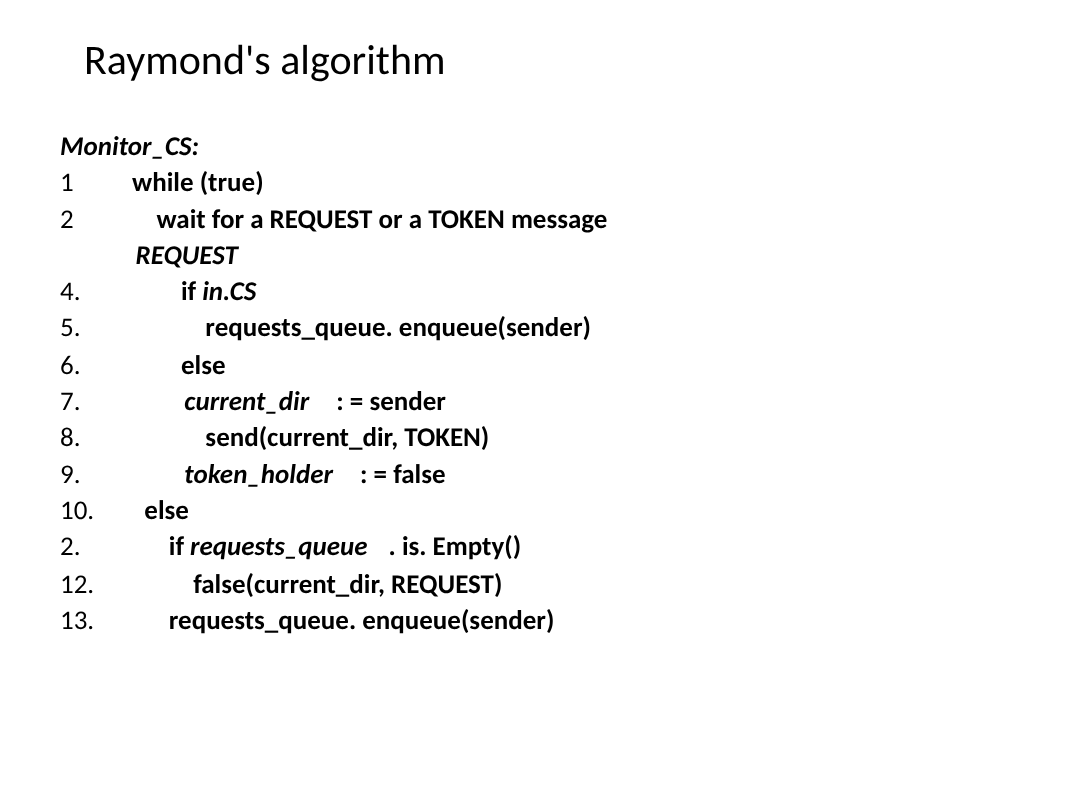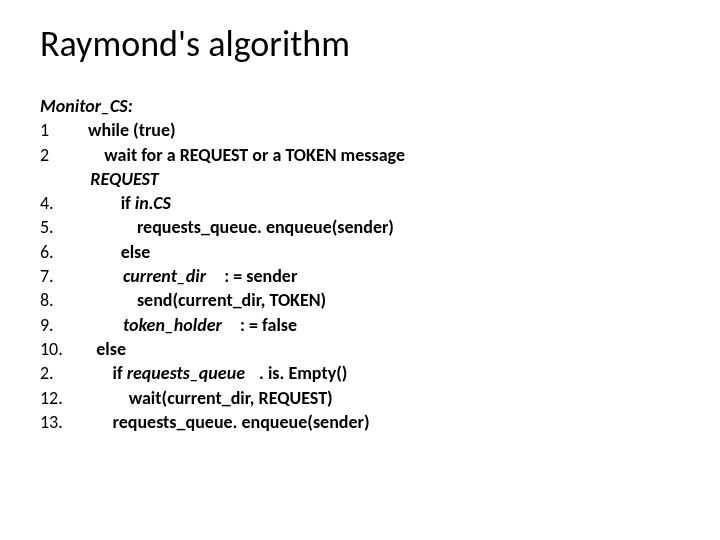--- a/index.html
+++ b/index.html
@@ -9,24 +9,24 @@
     height: 540px;
     background: #fff;
     font-family: Calibri, "Segoe UI", Arial, sans-serif;
     color: #000;
   }
   .slide {
     box-sizing: border-box;
     padding: 22px 40px 0 40px;
   }
   .title {
-    font-size: 36px;
+    font-size: 28px;
     font-weight: 400;
     letter-spacing: 0px;
-    margin: 0 0 28px 0;
+    margin: 0 0 28px 16px;
   }
   .code {
     font-size: 18px;
     line-height: 1.35;
   }
   .line {
     white-space: pre;
   }
   .b  { font-weight: bold; margin-left: 14px; }
   .bi { font-weight: bold; font-style: italic; }
@@ -58,18 +58,18 @@
     <div class="line"><span class="num">7.</span>             <span class="bi">current_dir</span><span class="b"> : = sender</span></div>
 
     <div class="line"><span class="num">8.</span>             <span class="b">send(current_dir, TOKEN)</span></div>
 
     <div class="line"><span class="num">9.</span>             <span class="bi">token_holder</span><span class="b"> : = false</span></div>
 
     <div class="line"><span class="num">10.</span>   <span class="b">else</span></div>
 
     <div class="line"><span class="num">2.</span>       <span class="b">if </span><span class="bi">requests_queue</span><span class="b">. is. Empty()</span></div>
 
-    <div class="line"><span class="num">12.</span>           <span class="b">wait(current_dir, REQUEST)</span></div>
+    <div class="line"><span class="num">12.</span>           <span class="b">false(current_dir, REQUEST)</span></div>
 
     <div class="line"><span class="num">13.</span>       <span class="b">requests_queue. enqueue(sender)</span></div>
 
   </div>
 </div>
 
 </body></html>

